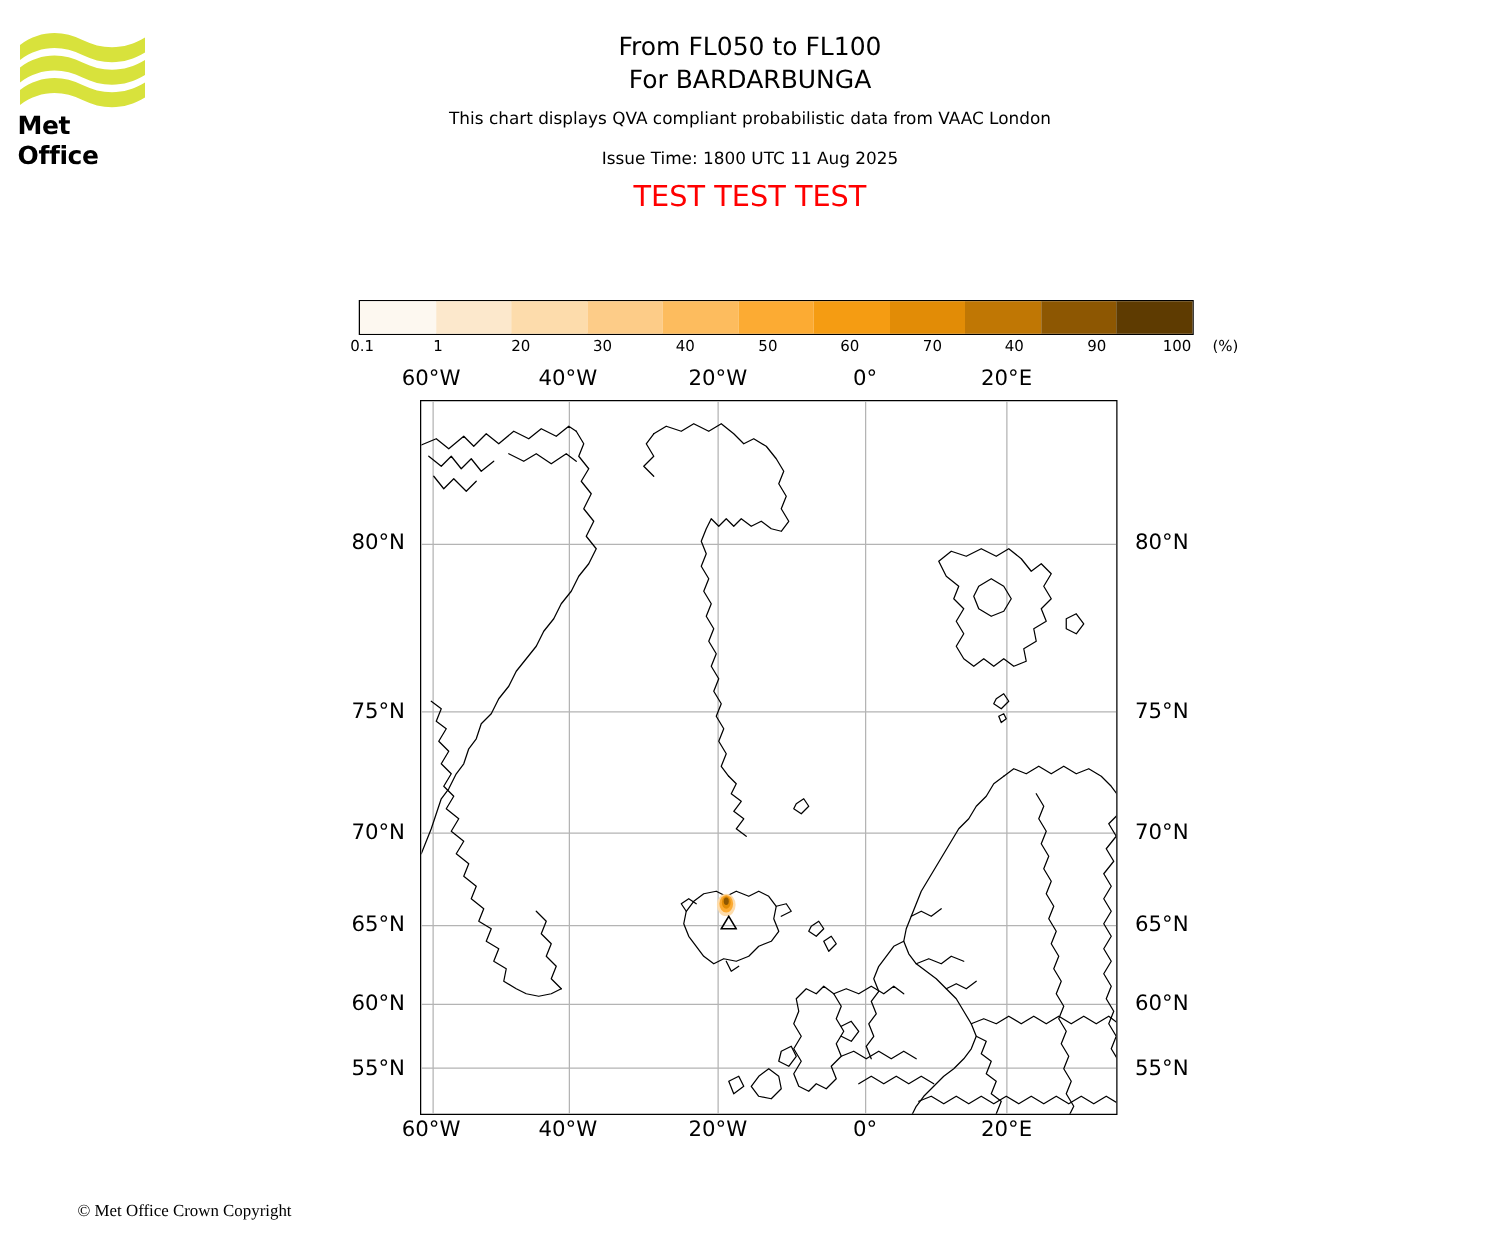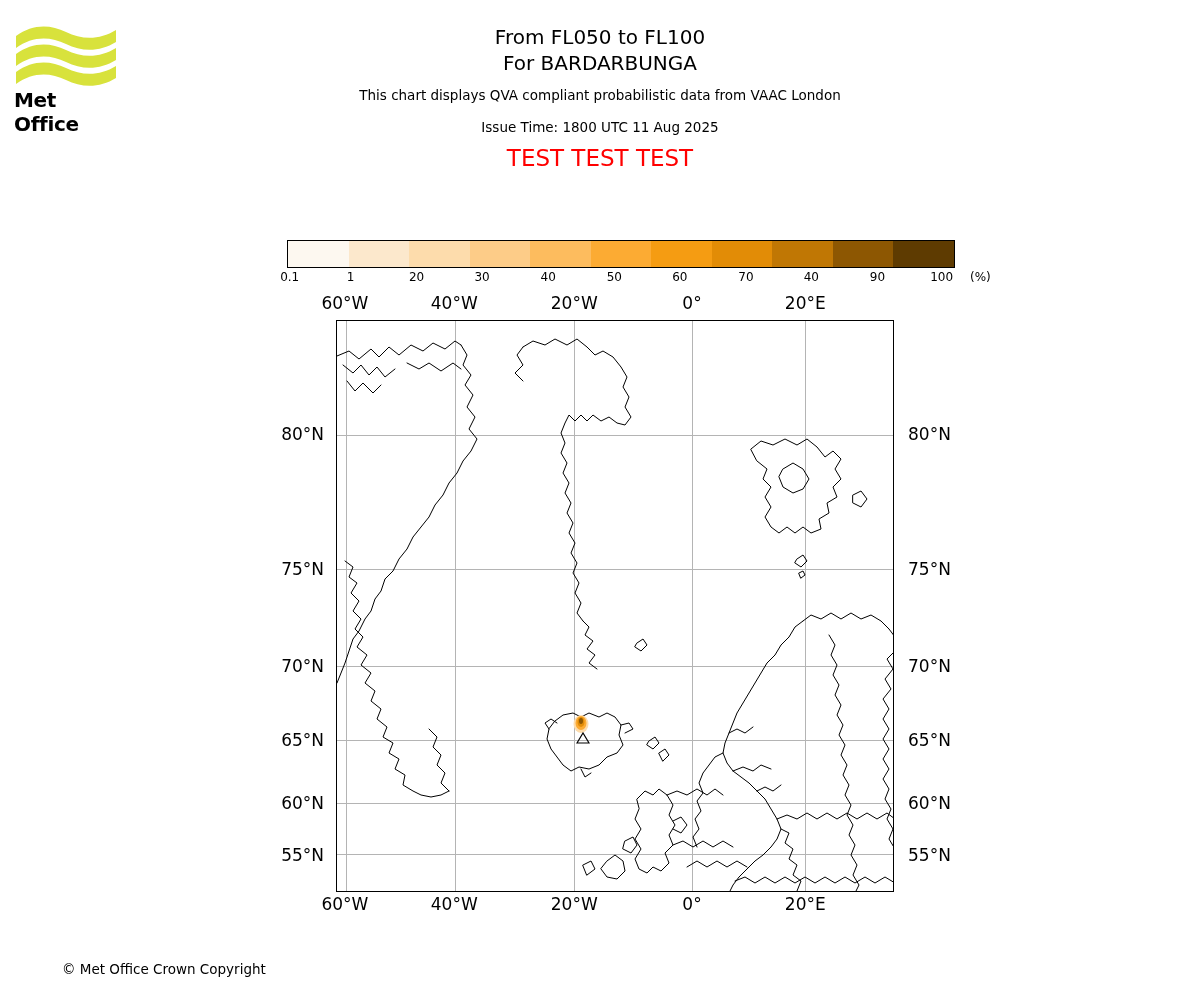--- a/index.html
+++ b/index.html
@@ -169,20 +169,21 @@
     width: 14px;
     height: 12px;
   }
 
   
   #copyright {
     position: absolute;
     left: 62px;
     top: 961px;
     font-size: 13.5px;
+    font-family: Liberation Serif, serif;
   }
 </style>
 </head>
 <body>
 
 <div id="logo">
   <svg width="110" height="66" viewBox="0 0 110 66">
     <path d="M4,14 C20,2 38,2 54,10 C70,18 88,18 104,8 L104,20 C88,30 70,30 54,22 C38,14 20,14 4,26 Z" fill="#d8e23c"></path>
     <path d="M4,32 C20,20 38,20 54,28 C70,36 88,36 104,26 L104,38 C88,48 70,48 54,40 C38,32 20,32 4,44 Z" fill="#d8e23c"></path>
     <path d="M4,50 C20,38 38,38 54,46 C70,54 88,54 104,44 L104,56 C88,66 70,66 54,58 C38,50 20,50 4,62 Z" fill="#d8e23c"></path>

